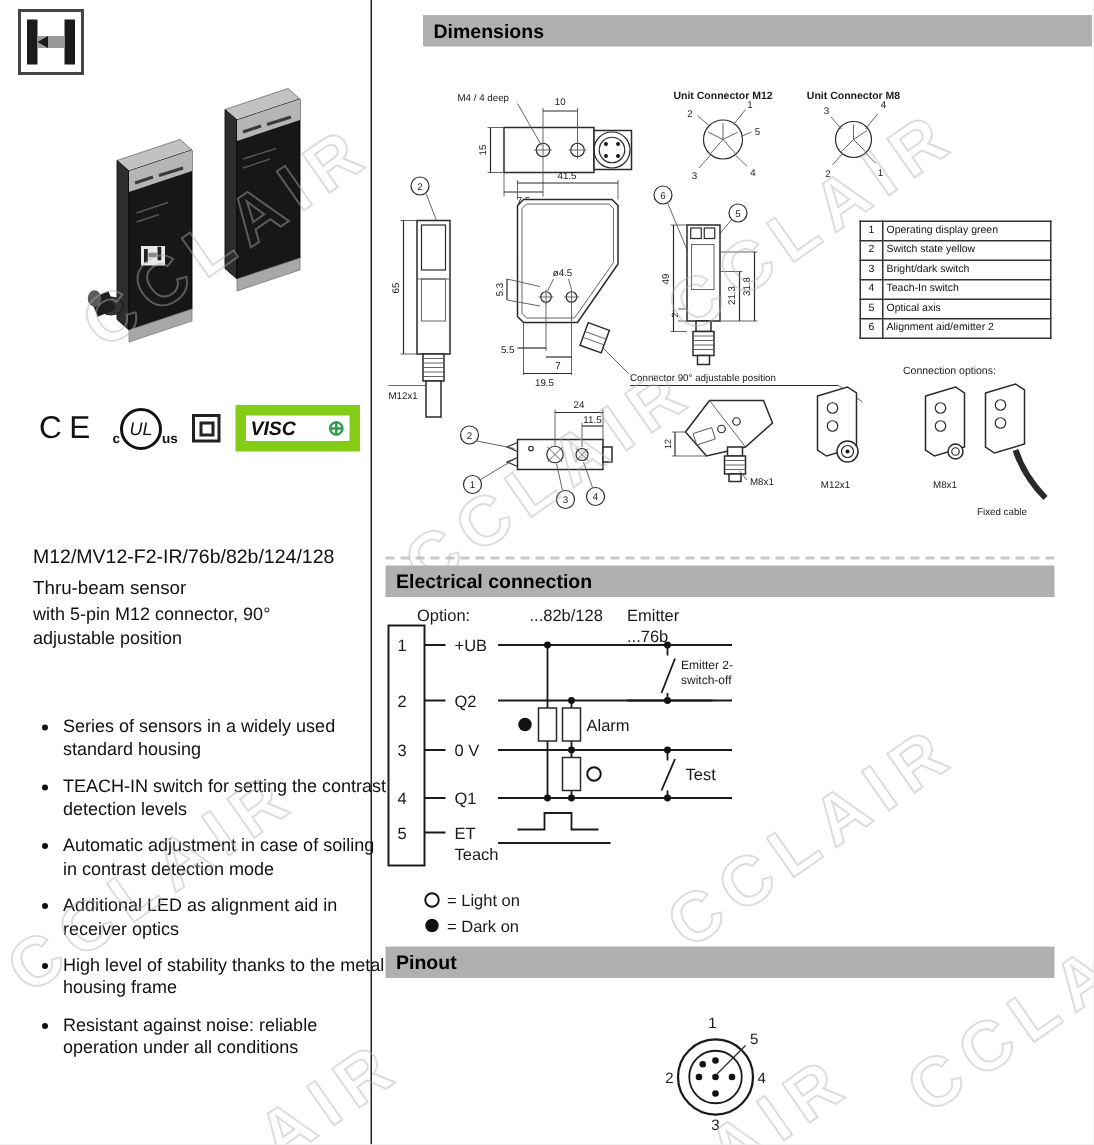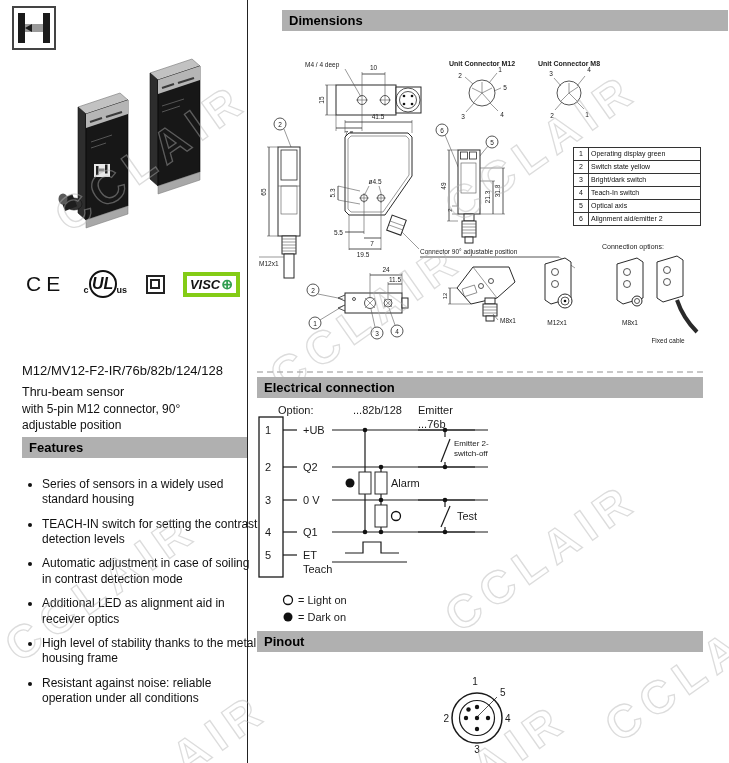--- a/index.html
+++ b/index.html
@@ -13,25 +13,25 @@
       transform:rotate(-35deg);pointer-events:none;white-space:nowrap;z-index:5;}
   
   .logo-box{position:absolute;left:12px;top:6px;width:40px;height:40px;border:2px solid #444;
             background:#fff;display:flex;align-items:center;justify-content:center;}
   .certs{position:absolute;left:26px;top:270px;width:214px;display:flex;
          align-items:center;justify-content:space-between;}
   .ce{font-size:21px;letter-spacing:5px;font-weight:500;}
   .ulwrap{display:flex;align-items:flex-end;}
   .ul-c,.ul-us{font-size:9px;font-weight:bold;margin-bottom:3px;}
   .ul-circle{width:24px;height:24px;border:2px solid #111;border-radius:50%;display:flex;
-             align-items:center;justify-content:center;font-weight:bold;font-size:16px;font-style:italic;}
+             align-items:center;justify-content:center;font-weight:normal;font-size:12px;font-style:italic;}
   .sq-outer{width:15px;height:15px;border:2px solid #222;display:flex;align-items:center;justify-content:center;}
   .sq-inner{width:6px;height:6px;border:2px solid #222;}
-  .visco{border:4px solid #84cc16;display:flex;align-items:center;padding:1px 3px;
-         font-weight:bold;font-size:13px;font-style:italic;color:#111;}
+  .visco{border:7px solid #84cc16;display:flex;align-items:center;padding:1px 3px;
+         font-weight:bold;font-size:13px;font-style:italic;color:#111;gap:20px;}
   .visco .plus{color:#2f9e4f;font-style:normal;font-size:14px;line-height:13px;margin-left:1px;font-weight:bold;}
   .model-number{position:absolute;left:22px;top:363px;font-size:13px;font-weight:normal;}
   .model-type{position:absolute;left:22px;top:385px;font-size:12.5px;}
   .model-desc{position:absolute;left:22px;top:402px;width:212px;font-size:12px;line-height:1.3;}
   .features-list{position:absolute;left:22px;top:477px;width:220px;margin:0;padding-left:20px;}
   .features-list li{font-size:12px;line-height:1.28;margin-bottom:9px;}
   
   .legend-table{position:absolute;left:573px;top:147px;width:128px;border-collapse:collapse;z-index:3;background:#fff;}
   .legend-table td{border:1px solid #333;font-size:7px;line-height:12px;padding:0 2px;white-space:nowrap;}
   .legend-table td.n{width:10px;text-align:center;}
@@ -119,21 +119,20 @@
     <span class="visco">
       <span>VISC</span>
       <span class="plus">⊕</span>
     </span>
   </div>
 
   <div class="model-number">M12/MV12-F2-IR/76b/82b/124/128</div>
   <div class="model-type">Thru-beam sensor</div>
   <div class="model-desc">with 5-pin M12 connector, 90° adjustable position</div>
 
-  <div class="bar" style="left:22px;top:437px;width:225px;">Features</div>
   <ul class="features-list">
     <li>Series of sensors in a widely used standard housing</li>
     <li>TEACH-IN switch for setting the contrast detection levels</li>
     <li>Automatic adjustment in case of soiling in contrast detection mode</li>
     <li>Additional LED as alignment aid in receiver optics</li>
     <li>High level of stability thanks to the metal housing frame</li>
     <li>Resistant against noise: reliable operation under all conditions</li>
   </ul>
 
   <div class="bar" style="left:257px;top:10px;width:446px;margin-left:25px;">Dimensions</div>

